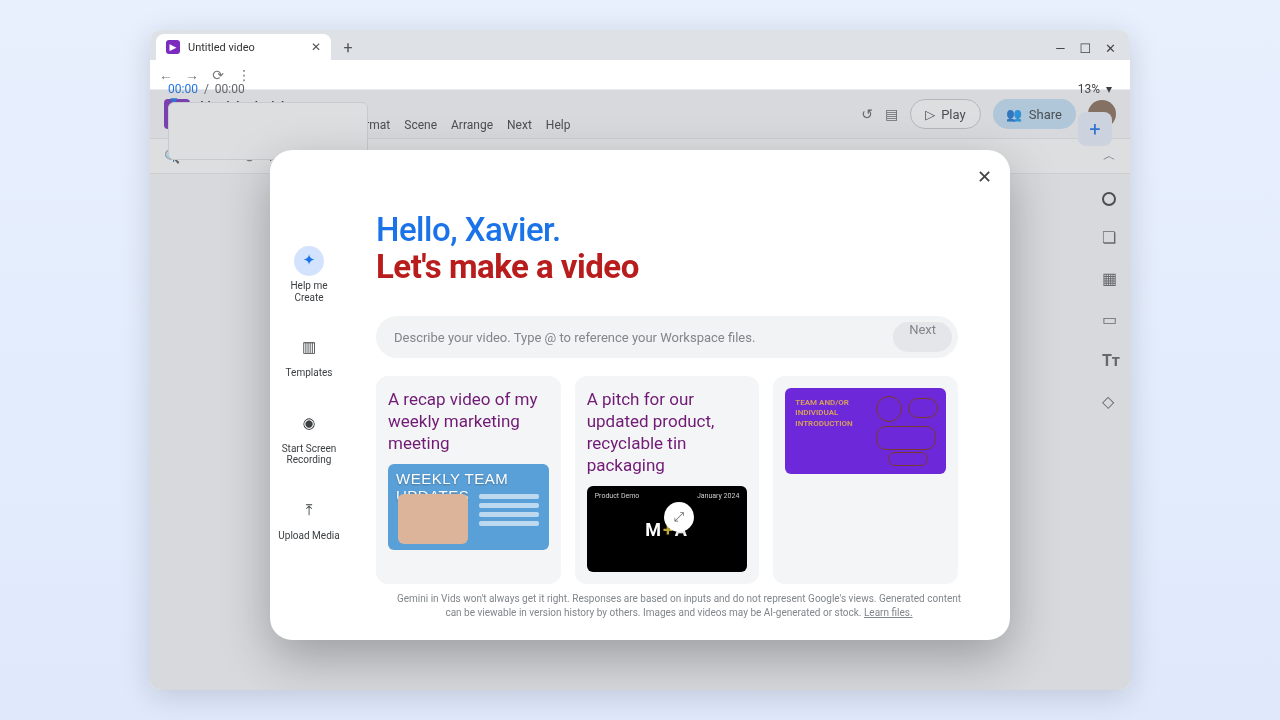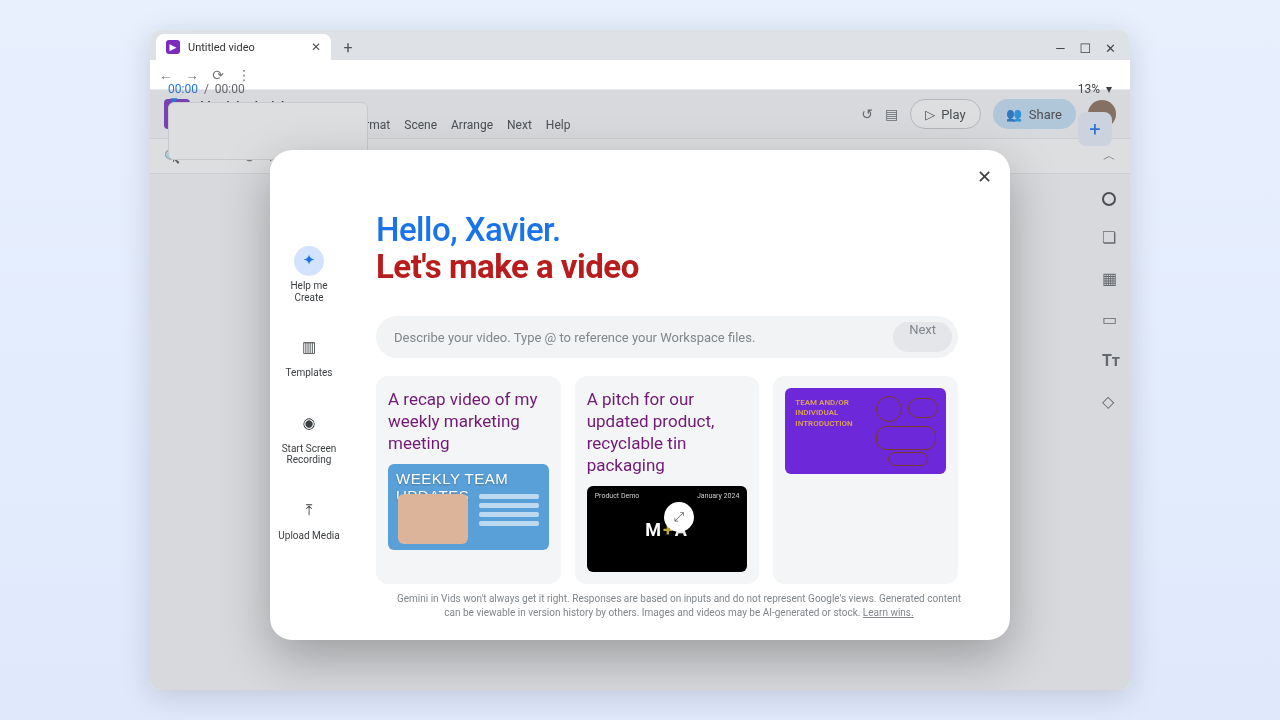--- a/index.html
+++ b/index.html
@@ -249,17 +249,17 @@
               <div style="width:40px;height:14px;right:10px;bottom:0"></div>
             </div>
           </div>
         </div>
       </div>
 
       <div class="expand">⤢</div>
 
       <div class="disclaimer">
         <span>Gemini in Vids won't always get it right. Responses are based on inputs and do not represent Google's views. Generated content can be viewable in version history by others. Images and videos may be AI-generated or stock.</span>
-        <a href="#">Learn wins.</a>
+        <a href="#">Learn files.</a>
       </div>
     </div>
   </div>
 </div>
 
 </body></html>

